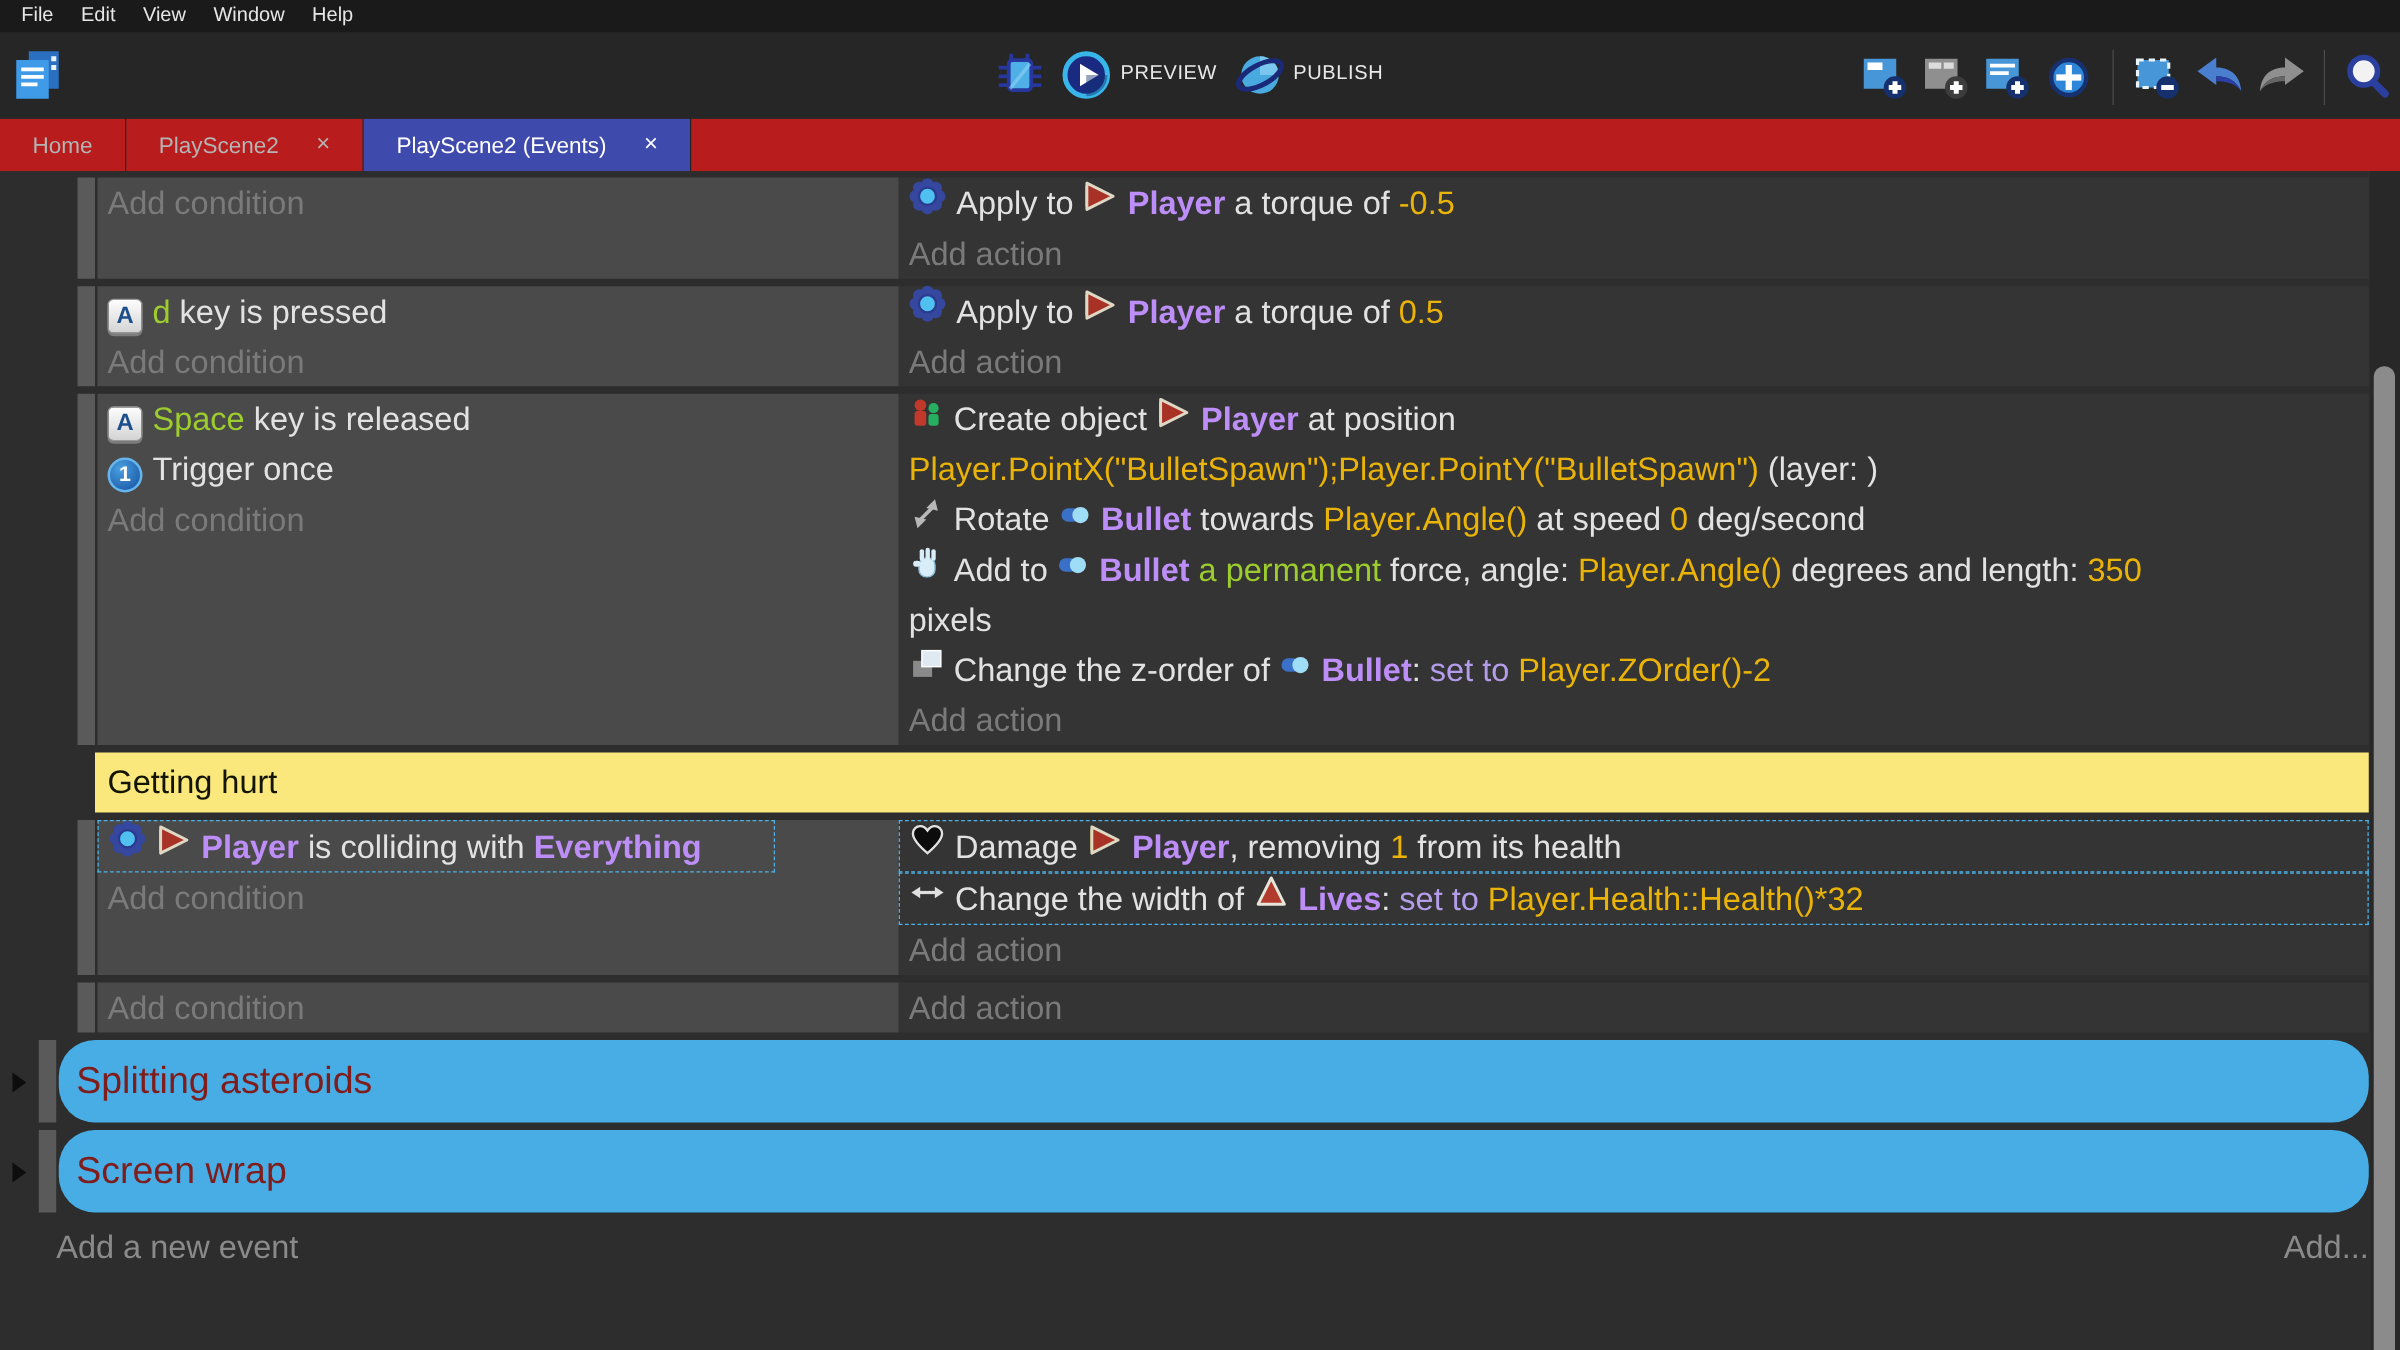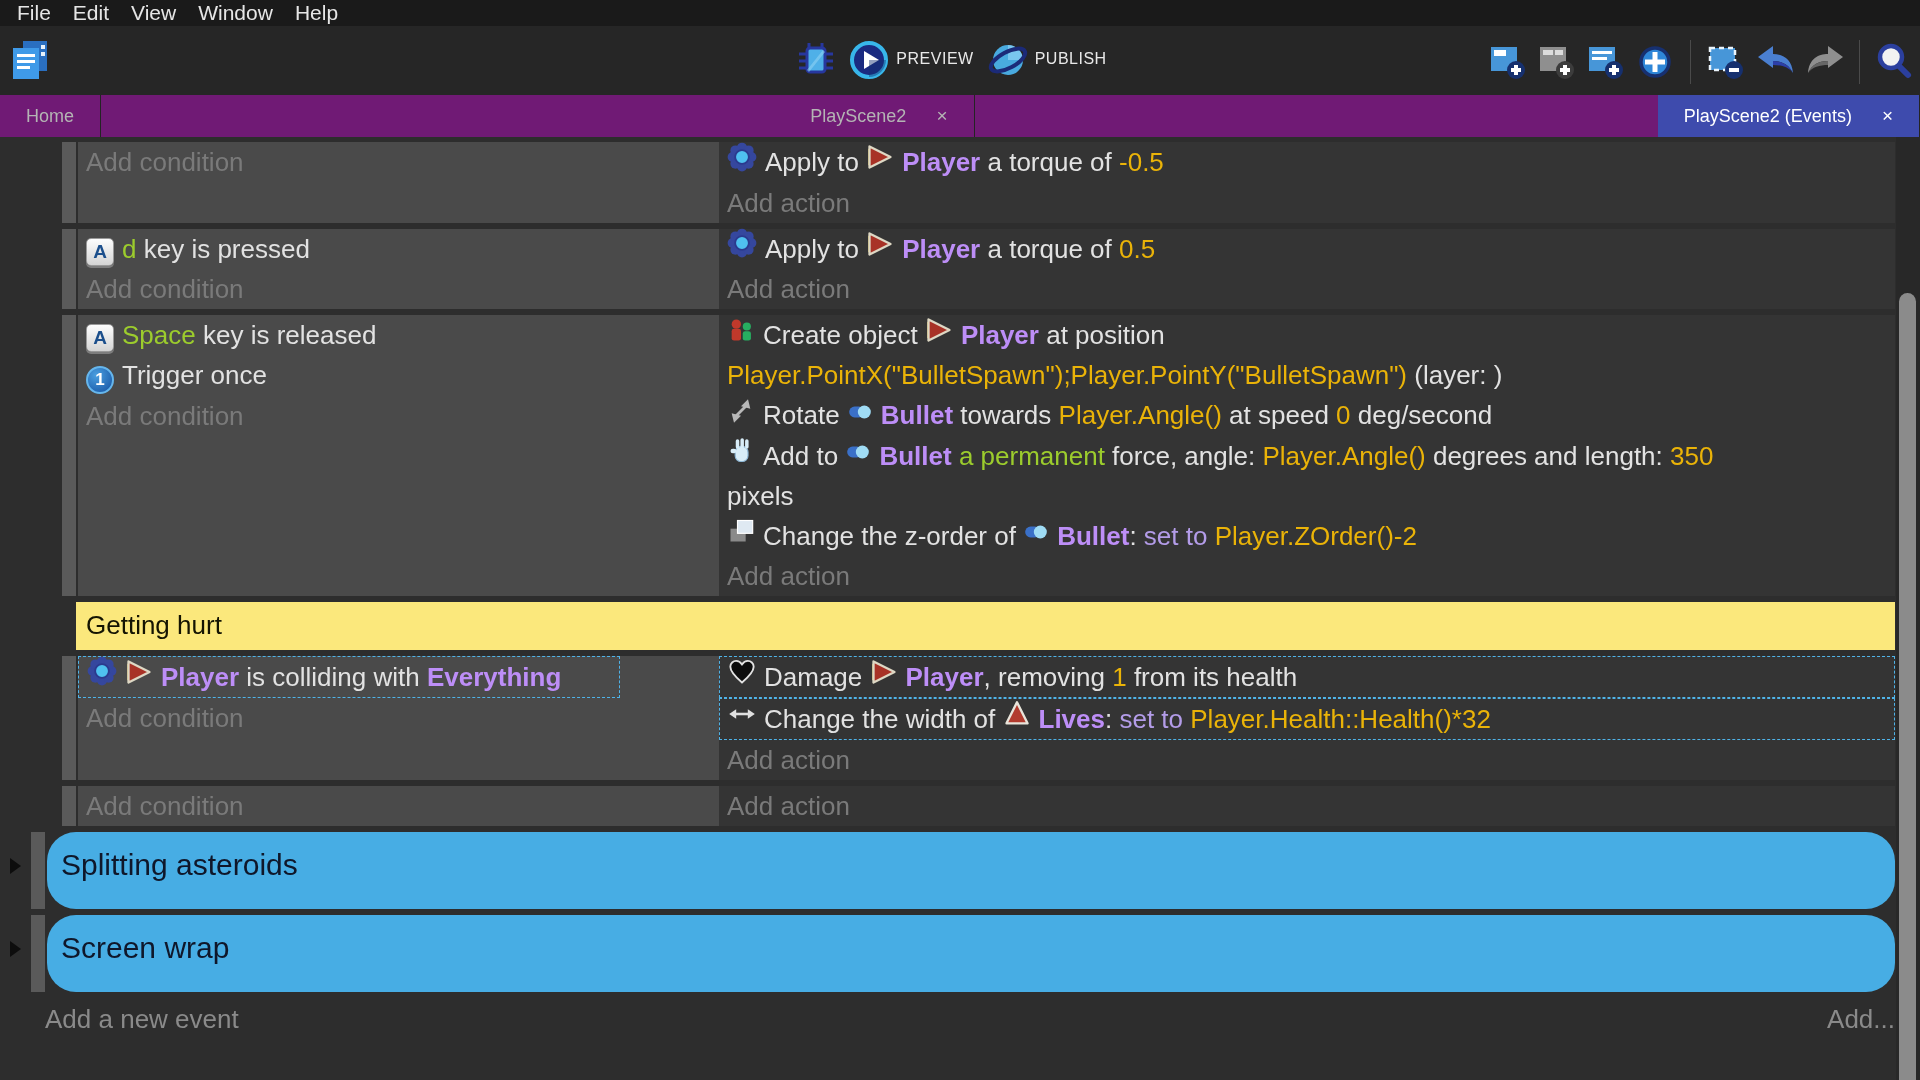--- a/index.html
+++ b/index.html
@@ -1,34 +1,34 @@
 <!DOCTYPE html>
 <html><head>
 <meta charset="utf-8">
 <style>
   * { margin:0; padding:0; box-sizing:border-box; }
   html,body { width:1920px; height:1080px; overflow:hidden; background:#2d2d2d;
               font-family:"Liberation Sans","DejaVu Sans",sans-serif; }
 
   
   .menubar { height:26px; background:#1a1a1a; display:flex; align-items:center; padding-left:6px; }
-  .menu-item { color:#e6e6e6; font-size:21px; padding:0 11px; line-height:26px; cursor:default; }
+  .menu-item { color:#e6e6e6; font-size:16px; padding:0 11px; line-height:26px; cursor:default; }
 
   
   .toolbar { height:69px; background:#262626; position:relative; }
   .tb-left { position:absolute; left:8px; top:12px; }
   .tb-center { position:absolute; left:0; right:16px; top:14px; display:flex; justify-content:center; align-items:center; gap:14px; }
   .tb-right { position:absolute; right:6px; top:14px; display:flex; align-items:center; gap:11px; }
   .tb-btn { display:flex; align-items:center; gap:9px; cursor:pointer; }
   .tb-label { color:#e8e8e8; font-size:16px; letter-spacing:0.5px; }
   .tb-sep { width:1px; height:44px; background:#4a4a4a; margin:0 5px; }
   .tb-icon { width:38px; height:38px; display:inline-block; }
 
   
-  .tabbar { height:42px; background:#701a75; display:flex;justify-content:space-between; }
+  .tabbar { height:42px; background:#b91c1c; display:flex; }
   .tab { display:flex; align-items:center; padding:0 26px; font-size:18px; color:#b4b4b4;
          border-right:1px solid #242424; cursor:pointer; }
   .tab .close { margin-left:30px; font-size:19px; color:#b4b4b4; }
   .tab.active { background:#3e4bad; color:#ffffff; }
   .tab.active .close { color:#ffffff; }
 
   
   .events { position:absolute; top:137px; left:0; right:0; bottom:0; background:#2d2d2d;
             padding:5px 25px 0 0; }
   .row { display:flex; margin-bottom:6px; position:relative; }
@@ -49,21 +49,21 @@
   .ticon { display:inline-block; vertical-align:middle; margin:-4px 8px 0 0; }
   .kbd-key { display:inline-block; width:28px; height:28px; background:linear-gradient(#fdfdfd,#d4d4d4);
              border:1px solid #999; border-radius:5px; box-shadow:0 2px 0 #7d7d7d;
              color:#1c4f8c; font-weight:bold; font-size:19px; line-height:26px; text-align:center; }
   .once-badge { display:inline-block; width:28px; height:28px; border-radius:50%;
                 background:radial-gradient(circle at 35% 30%, #4a9fe0, #1450a0); border:2px solid #66b6ec;
                 color:#fff; font-weight:bold; font-size:17px; line-height:24px; text-align:center; }
 
   .comment-bar { flex:1; background:#fbe87c; height:48px; line-height:46px; color:#141402;
                  font-size:26px; padding-left:10px; cursor:text; }
-  .group-bar { flex:1; background:#47ade4; height:77px; line-height:66px; color:#0f172a;
+  .group-bar { flex:1; background:#47ade4; height:66px; line-height:66px; color:#7f1d1d;
                font-size:30px; padding-left:14px; cursor:pointer;border-radius:29px; }
   .group-arrow { position:absolute; left:-21px; top:26px; width:0; height:0;
                  border-top:8px solid transparent; border-bottom:8px solid transparent;
                  border-left:11px solid #0d0d0d; cursor:pointer; }
 
   .footer-line { display:flex; justify-content:space-between; margin:12px 0 0 45px;
                  font-size:26px; color:#8a8a8a; }
   .footer-line span { cursor:pointer; }
 
   

